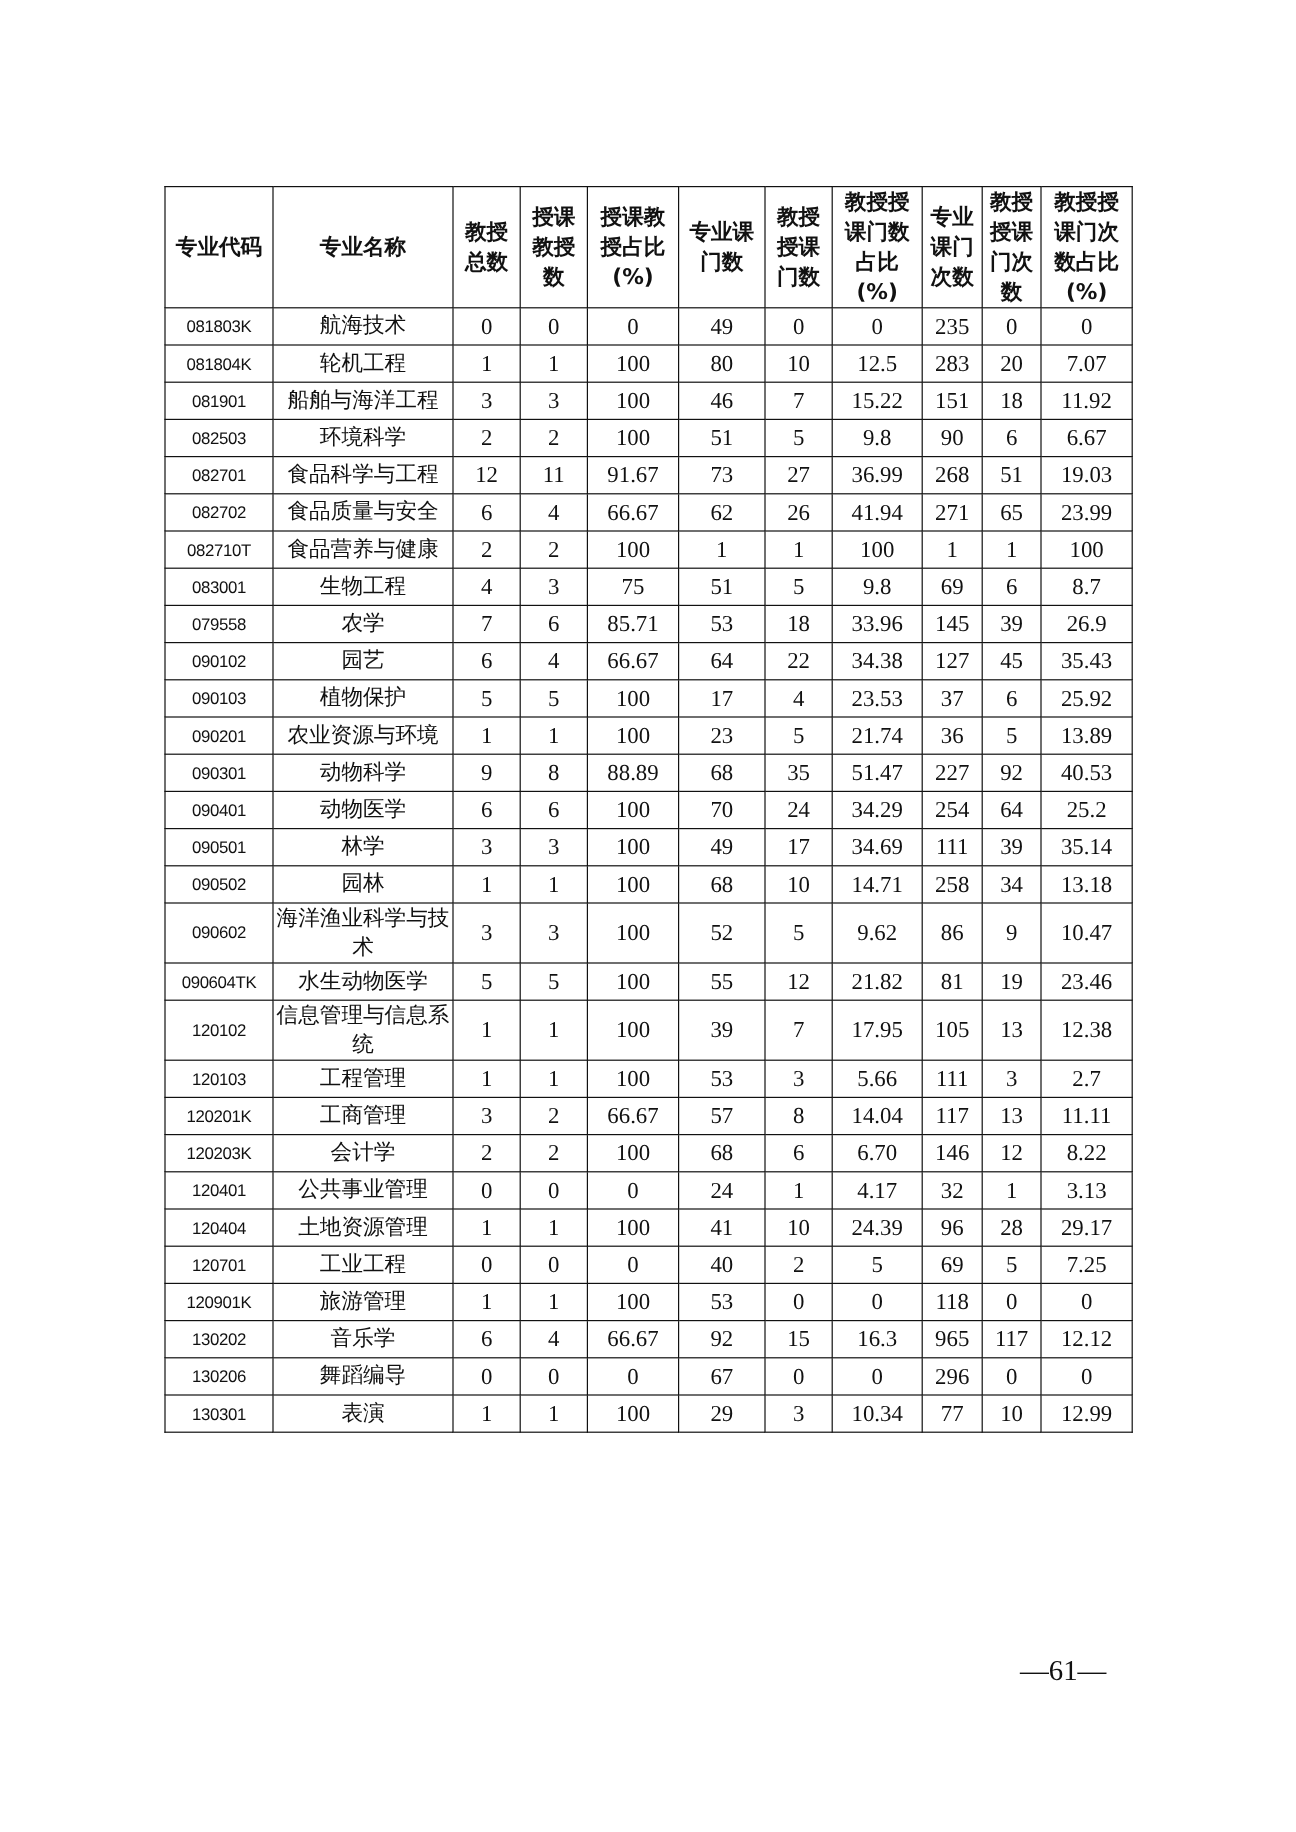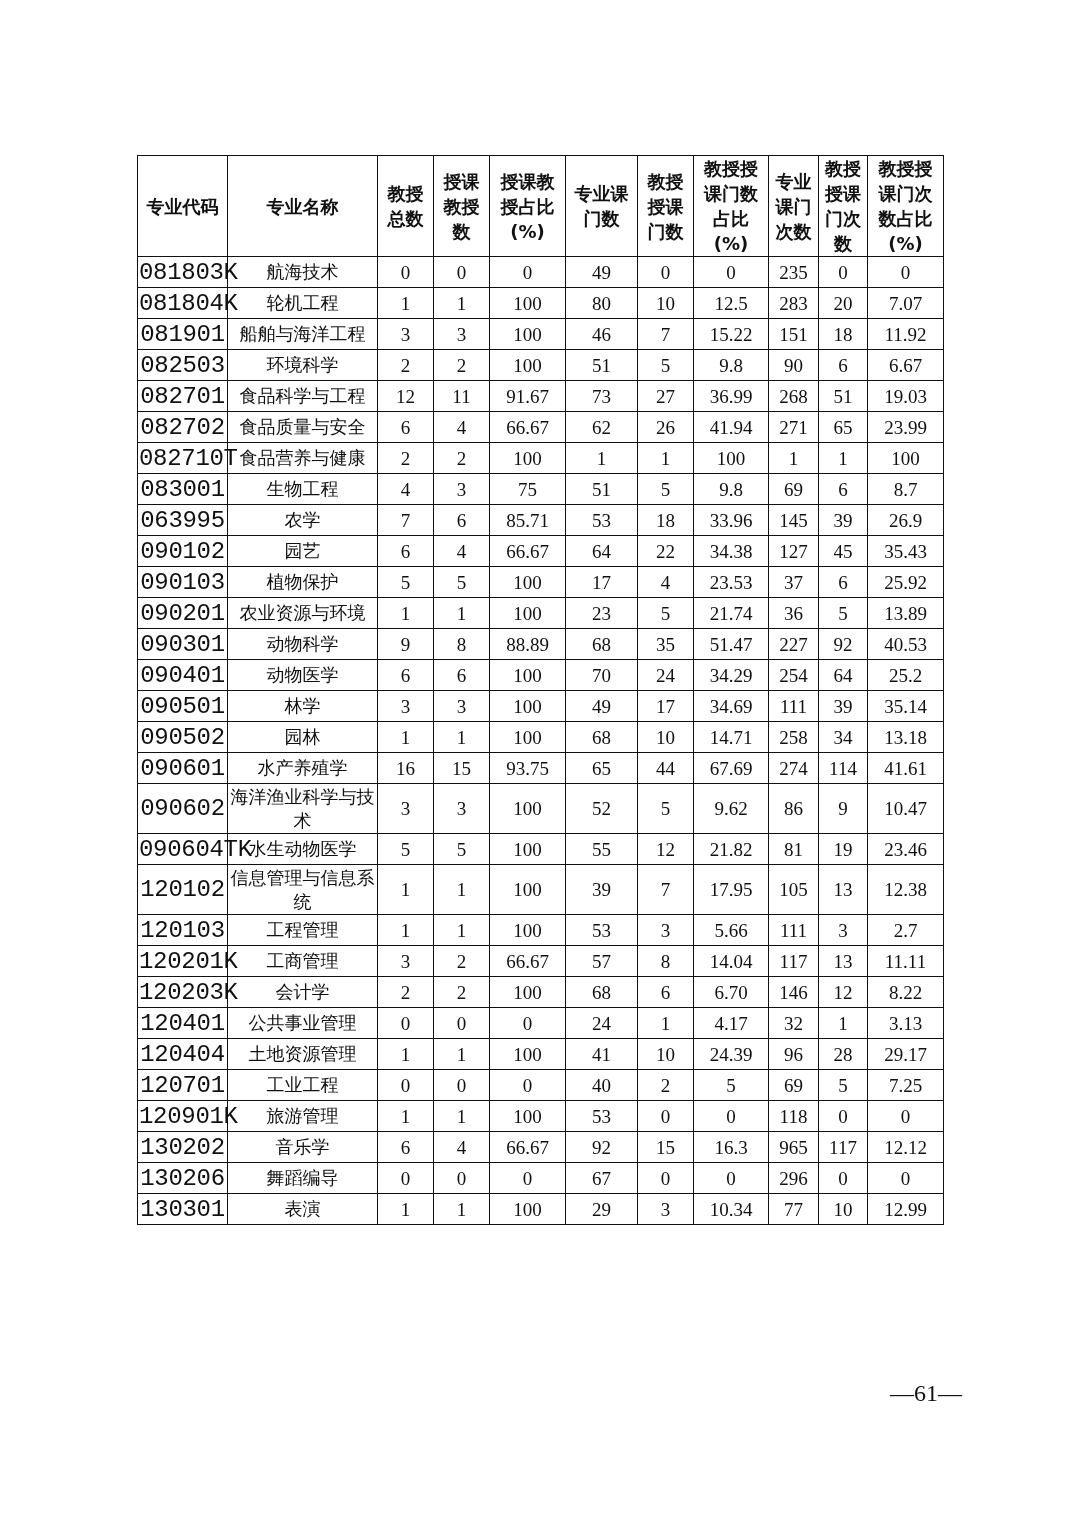--- a/index.html
+++ b/index.html
@@ -6,25 +6,25 @@
   body { width: 1080px; height: 1527px; position: relative; overflow: hidden;
          font-family: "DejaVu Serif", "Liberation Serif", serif; color: #111; }
   .page { position: absolute; left: 0; top: 0; width: 1080px; height: 1527px; background: #fff; }
   table.data { position: absolute; left: 137px; top: 155px; border-collapse: collapse;
                table-layout: fixed; width: 806px; }
   table.data th, table.data td { border: 1.3px solid #111; text-align: center; vertical-align: middle;
                padding: 0 1px; line-height: 25px; }
   table.data th { font-family: "DejaVu Sans", "Liberation Sans", sans-serif; font-weight: bold;
                font-size: 18px; line-height: 25px; height: 100px; }
   table.data td { font-size: 17px; height: 30px; }
-  table.data td.code { font-family: Liberation Mono, monospace; font-size: 24px; letter-spacing: -0.3px; }
+  table.data td.code { font-family: Liberation Sans, sans-serif; font-size: 14px; letter-spacing: -0.3px; }
   table.data td.name { font-family: "DejaVu Sans", "Liberation Sans", sans-serif; font-size: 18px; line-height: 24px; }
   table.data td.num { font-family: "Liberation Serif", "DejaVu Serif", serif; font-size: 19px; }
   table.data tr.tall td { height: 49px; }
-  .footer { position: absolute; left: 890px; top: 1380px; font-size: 24px;
+  .footer { position: absolute; left: 850px; top: 1380px; font-size: 24px;
             font-family: "Liberation Serif", "DejaVu Serif", serif; }
 </style>
 </head>
 <body>
 
 <div class="page">
   <table class="data">
     <colgroup>
       <col style="width:90px">
       <col style="width:150px">
@@ -152,21 +152,21 @@
           <td class="num">3</td>
           <td class="num">75</td>
           <td class="num">51</td>
           <td class="num">5</td>
           <td class="num">9.8</td>
           <td class="num">69</td>
           <td class="num">6</td>
           <td class="num">8.7</td>
         </tr>
         <tr>
-          <td class="code">063995</td>
+          <td class="code">079558</td>
           <td class="name">农学</td>
           <td class="num">7</td>
           <td class="num">6</td>
           <td class="num">85.71</td>
           <td class="num">53</td>
           <td class="num">18</td>
           <td class="num">33.96</td>
           <td class="num">145</td>
           <td class="num">39</td>
           <td class="num">26.9</td>
@@ -255,33 +255,20 @@
           <td class="num">1</td>
           <td class="num">1</td>
           <td class="num">100</td>
           <td class="num">68</td>
           <td class="num">10</td>
           <td class="num">14.71</td>
           <td class="num">258</td>
           <td class="num">34</td>
           <td class="num">13.18</td>
         </tr>
-        <tr>
-          <td class="code">090601</td>
-          <td class="name">水产养殖学</td>
-          <td class="num">16</td>
-          <td class="num">15</td>
-          <td class="num">93.75</td>
-          <td class="num">65</td>
-          <td class="num">44</td>
-          <td class="num">67.69</td>
-          <td class="num">274</td>
-          <td class="num">114</td>
-          <td class="num">41.61</td>
-        </tr>
         <tr class="tall">
           <td class="code">090602</td>
           <td class="name">海洋渔业科学与技术</td>
           <td class="num">3</td>
           <td class="num">3</td>
           <td class="num">100</td>
           <td class="num">52</td>
           <td class="num">5</td>
           <td class="num">9.62</td>
           <td class="num">86</td>

